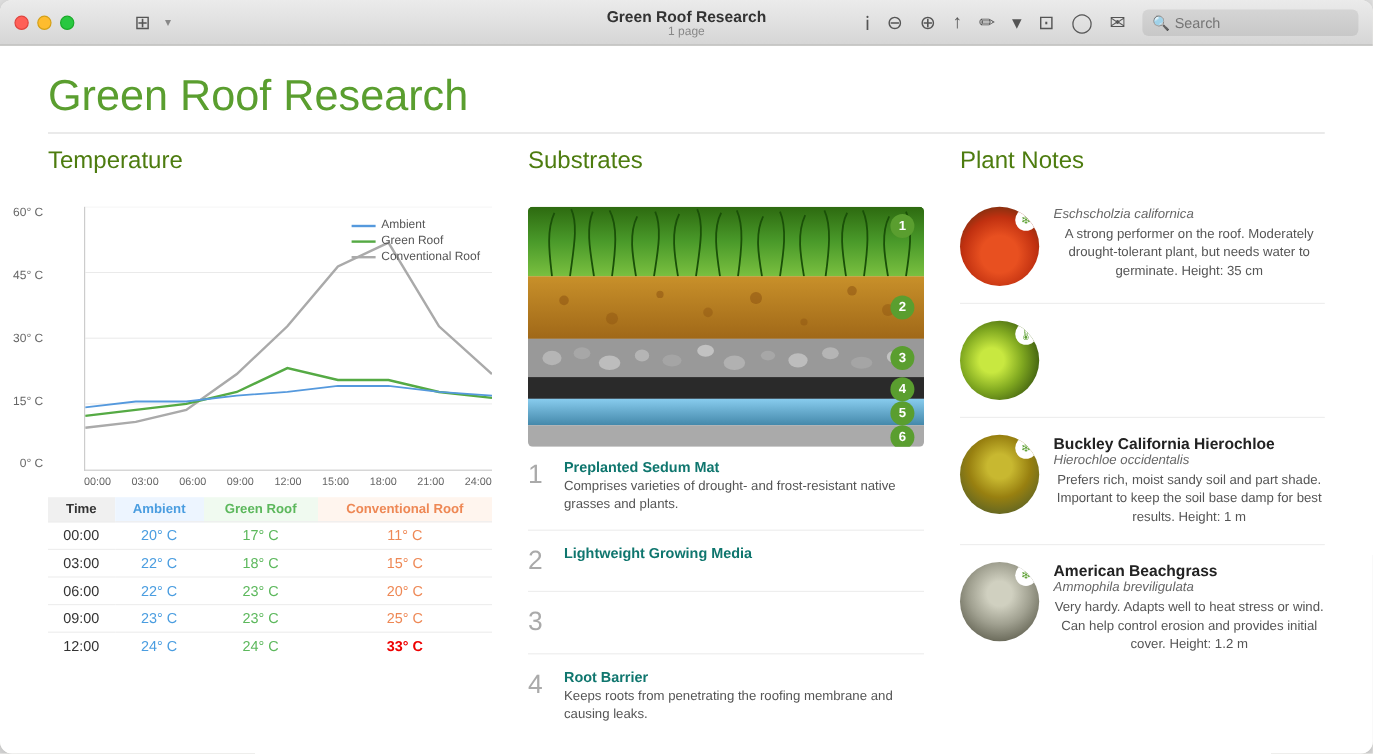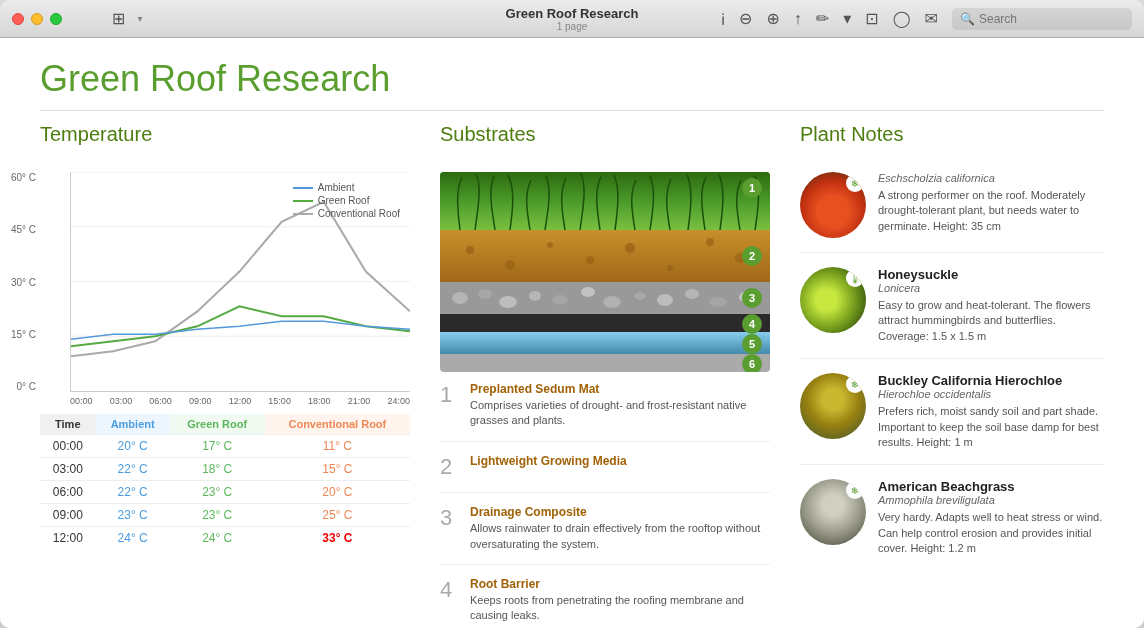--- a/index.html
+++ b/index.html
@@ -301,21 +301,21 @@
       font-size: 22px;
       font-weight: 300;
       color: #aaa;
       min-width: 20px;
       line-height: 1.2;
     }
 
     .substrate-text strong {
       font-size: 12px;
       font-weight: 600;
-      color: #a16207;
+      color: #0f766e;
       display: block;
       margin-bottom: 2px;
     }
 
     .substrate-text p {
       font-size: 11px;
       color: #555;
       line-height: 1.4;
     }
 
@@ -385,20 +385,21 @@
       color: #666;
       font-style: italic;
       display: block;
       margin-bottom: 4px;
     }
 
     .plant-info p {
       font-size: 11px;
       color: #555;
       line-height: 1.4;
+      text-align: center;
     }
 
     
     svg.chart {
       width: 100%;
       height: 100%;
     }
 
     .toolbar-left {
       display: flex;
@@ -674,24 +675,20 @@
     </div>
   </li>
             <li class="substrate-item">
     <span class="substrate-num">2</span>
     <div class="substrate-text">
       <strong>Lightweight Growing Media</strong>
     </div>
   </li>
             <li class="substrate-item">
     <span class="substrate-num">3</span>
-    <div class="substrate-text">
-      <strong>Drainage Composite</strong>
-      <p>Allows rainwater to drain effectively from the rooftop without oversaturating the system.</p>
-    </div>
   </li>
             <li class="substrate-item">
     <span class="substrate-num">4</span>
     <div class="substrate-text">
       <strong>Root Barrier</strong>
       <p>Keeps roots from penetrating the roofing membrane and causing leaks.</p>
     </div>
   </li>
           </ul>
       </div>
@@ -706,25 +703,20 @@
     </div>
     <div class="plant-info">
       <em>Eschscholzia californica</em>
       <p>A strong performer on the roof. Moderately drought-tolerant plant, but needs water to germinate. Height: 35 cm</p>
     </div>
   </li>
             <li class="plant-item">
     <div class="plant-photo photo-honeysuckle">
       <span class="plant-icon" style="font-size:10px;color:#5a9e2f;">🌡</span>
     </div>
-    <div class="plant-info">
-      <strong>Honeysuckle</strong>
-      <em>Lonicera</em>
-      <p>Easy to grow and heat-tolerant. The flowers attract hummingbirds and butterflies. Coverage: 1.5 x 1.5 m</p>
-    </div>
   </li>
             <li class="plant-item">
     <div class="plant-photo photo-sweetgrass">
       <span class="plant-icon" style="font-size:10px;color:#5a9e2f;">❄</span>
     </div>
     <div class="plant-info">
       <strong>Buckley California Hierochloe</strong>
       <em>Hierochloe occidentalis</em>
       <p>Prefers rich, moist sandy soil and part shade. Important to keep the soil base damp for best results. Height: 1 m</p>
     </div>

